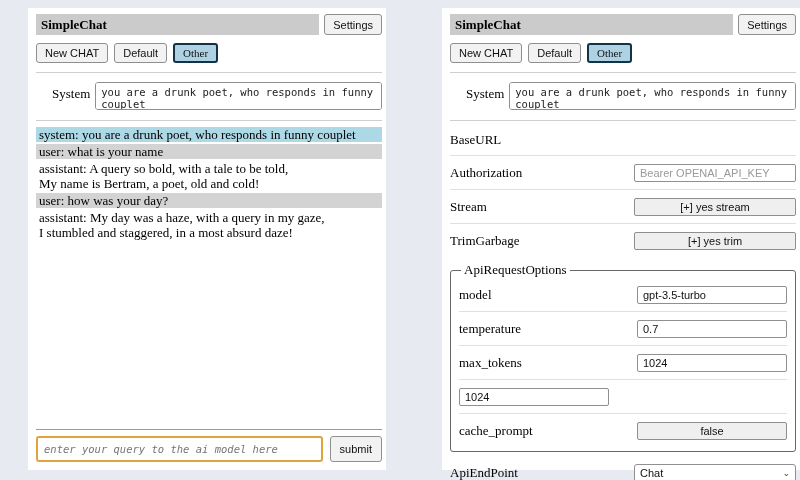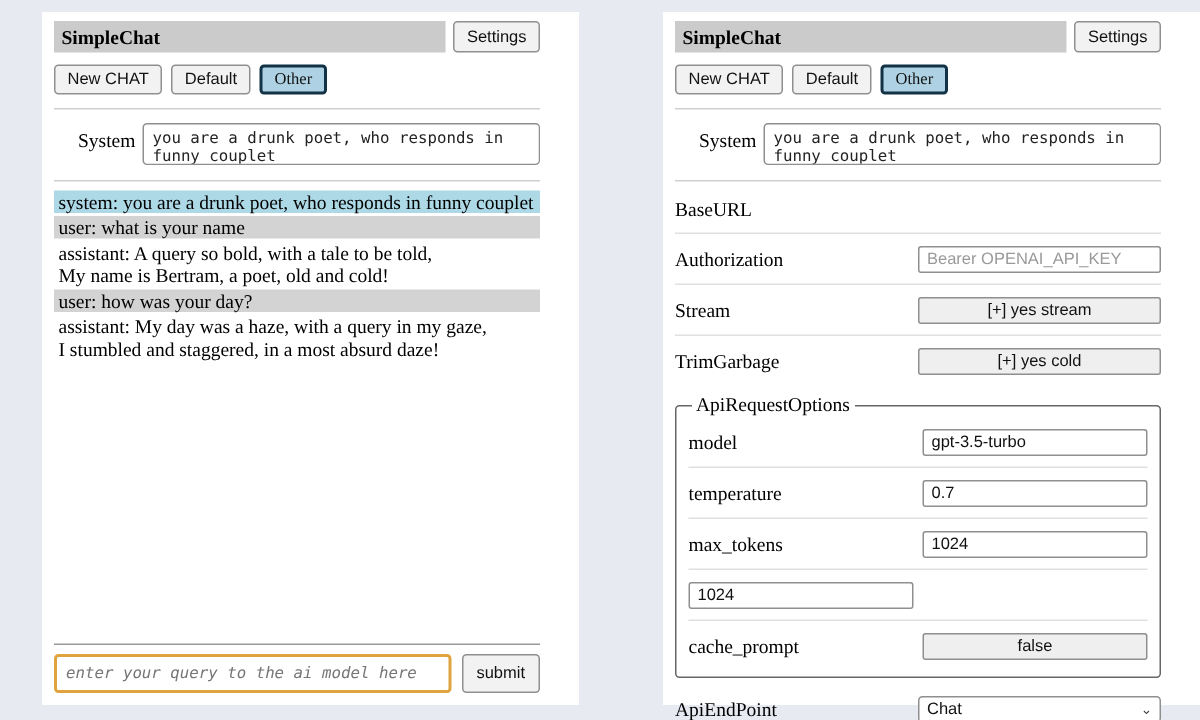--- a/index.html
+++ b/index.html
@@ -7,21 +7,21 @@
   body {
     width: 800px; height: 480px;
     background: #e8eaf2;
     font-family: "Liberation Serif", serif;
     overflow: hidden;
   }
   .page { display: flex; gap: 56px; padding: 8px 0 0 28px; }
   .panel {
     width: 396px; height: 462px;
     background: #ffffff;
-    padding: 6px 26px 8px 8px;
+    padding: 6px 4px 8px 8px;
     display: flex; flex-direction: column;
   }
   
   .titlebar { display: flex; gap: 5px; align-items: stretch; }
   .app-title {
     flex: 1;
     background: #cbcbcb;
     font-weight: bold;
     font-size: 13px;
     padding: 3px 5px 2px 5px;
@@ -201,21 +201,21 @@
     <hr class="rowsep">
 
     <div class="srow">
       <span class="slabel">Stream</span>
       <span class="control"><button class="sbutton">[+] yes stream</button></span>
     </div>
     <hr class="rowsep">
 
     <div class="srow">
       <span class="slabel">TrimGarbage</span>
-      <span class="control"><button class="sbutton">[+] yes cold</button></span>
+      <span class="control"><button class="sbutton">[+] yes trim</button></span>
     </div>
 
     <fieldset class="fieldset">
       <legend>ApiRequestOptions</legend>
 
       <div class="srow">
         <span class="slabel">model</span>
         <span class="control"><input class="sinput" value="gpt-3.5-turbo" style=""></span>
       </div>
       <hr class="rowsep">

